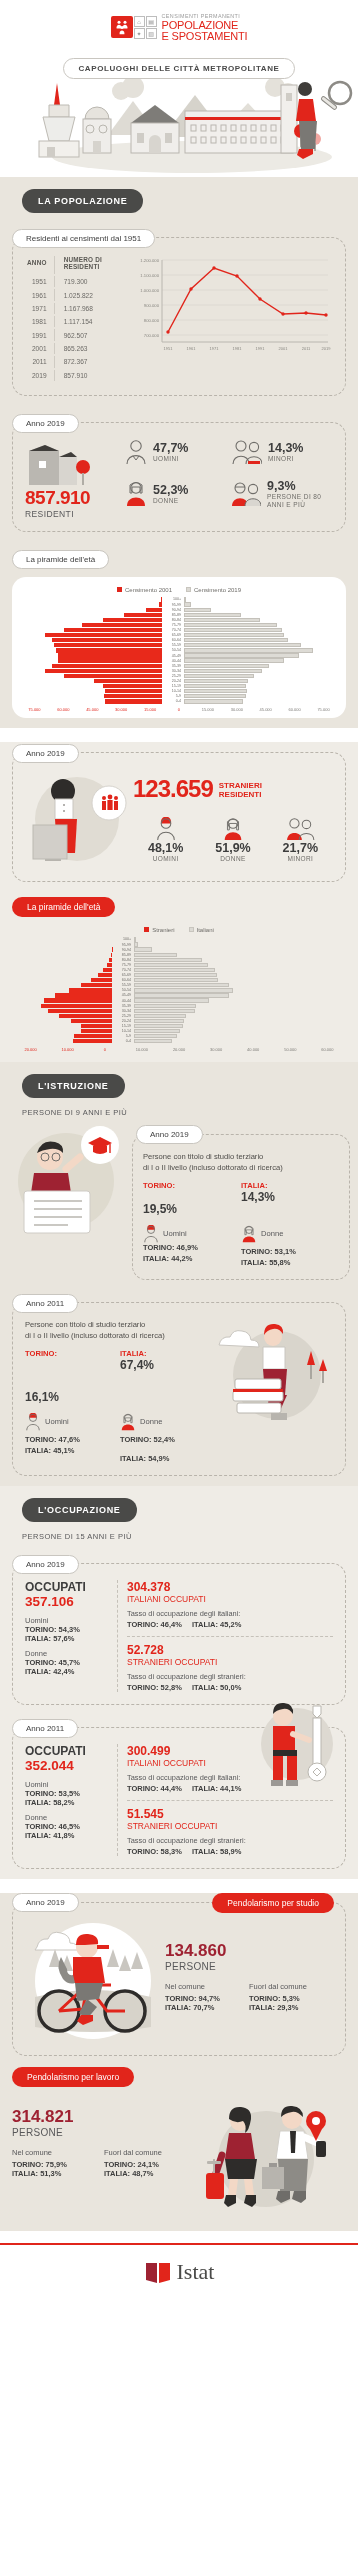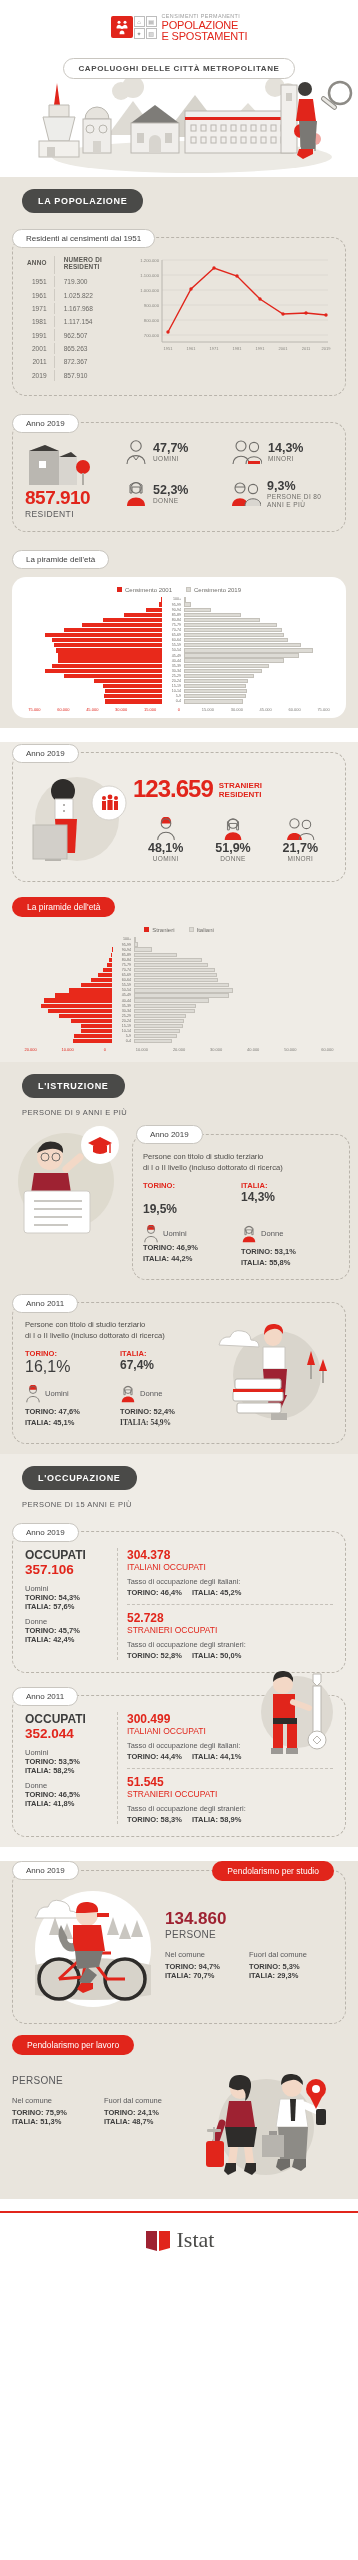--- a/index.html
+++ b/index.html
@@ -983,21 +983,21 @@
     <div class="dashbox">
       <div class="row">
         <div style="flex:1;">
           <div style="font-size:7.6px; color:#4f4d4a; line-height:1.45;">
             <div>Persone con titolo di studio terziario</div>
             <div>di I o II livello (incluso dottorato di ricerca)</div>
           </div>
           <div class="row" style="margin-top:8px;">
             <div style="width:50%;">
               <div style="font-size:7.6px; font-weight:700; color:#e1251b;">TORINO:</div>
-              <div style="font-size:16px; font-weight:400;">16,1%</div>
+              <div style="font-size:12px; font-weight:700;margin-top:32px;">16,1%</div>
             </div>
             <div style="width:50%;">
               <div style="font-size:7.6px; font-weight:700; color:#e1251b;">ITALIA:</div>
               <div style="font-size:12px; font-weight:700;">67,4%</div>
             </div>
           </div>
           <div class="row" style="margin-top:9px;">
             <div style="width:50%;">
               <div class="row" style="align-items:center; gap:4px;">
                 <svg width="16" height="18" viewBox="0 0 22 26">
@@ -1013,21 +1013,21 @@
             <div style="width:50%;">
               <div class="row" style="align-items:center; gap:4px;">
                 <svg width="16" height="18" viewBox="0 0 22 26">
                   <circle cx="11" cy="7" r="5.2" fill="none" stroke="#6f6d69" stroke-width="1.2"></circle>
                   <path d="M5 5 q6 -5 12 0 v9 h-2 v-7 h-8 v7 h-2z" fill="none" stroke="#6f6d69" stroke-width="1"></path>
                   <path d="M2 25c0-5.4 4-8.4 9-8.4s9 3 9 8.4z" fill="#e1251b"></path>
                 </svg>
                 <span style="font-size:7.6px; color:#58585a;">Donne</span>
               </div>
               <div class="kv" style="margin-top:4px;">TORINO: 52,4%</div>
-              <div class="kv" style="margin-top:2px;font-family:Liberation Serif, serif;">ITALIA: 54,9%</div>
+              <div class="kv" style="margin-top:10px;">ITALIA: 54,9%</div>
             </div>
           </div>
         </div>
         <div style="width:118px;">
           <svg width="116" height="112" viewBox="0 0 116 112">
             <circle cx="62" cy="56" r="44" fill="#d9d5cc"></circle>
             <path d="M4 26 q2 -9 11 -8 q3 -8 12 -6 q8 1 9 9 q8 0 8 7z" fill="#fff" stroke="#c9c6c0"></path>
             <circle cx="58" cy="18" r="9" fill="#f3d8c6"></circle>
             <path d="M49 16 q0 -12 11 -11 q9 1 8 10 q-4 -6 -10 -5 q-6 1 -9 6z" fill="#e1251b"></path>
             <path d="M48 28 h22 v22 h-22z" fill="#fff" stroke="#c9c6c0"></path>
@@ -1201,20 +1201,21 @@
       </div>
     </div>
 
     <div style="margin:10px 0 0 12px;">
       <div class="red-pill">Pendolarismo per lavoro</div>
     </div>
 
     <div style="margin:10px 12px 0;">
       <div class="row">
         <div style="flex:1; padding-top:10px;">
+          <div style="font-size:17px; font-weight:700; color:#9e2232;">314.821</div>
           <div style="font-size:10px; color:#58585a; letter-spacing:.3px;">PERSONE</div>
           <div class="row" style="margin-top:10px;">
             <div style="width:50%;">
               <div class="kv-lt">Nel comune</div>
               <div class="kv" style="margin-top:3px;">TORINO: 75,9%</div>
               <div class="kv">ITALIA: 51,3%</div>
             </div>
             <div style="width:50%;">
               <div class="kv-lt">Fuori dal comune</div>
               <div class="kv" style="margin-top:3px;">TORINO: 24,1%</div>

